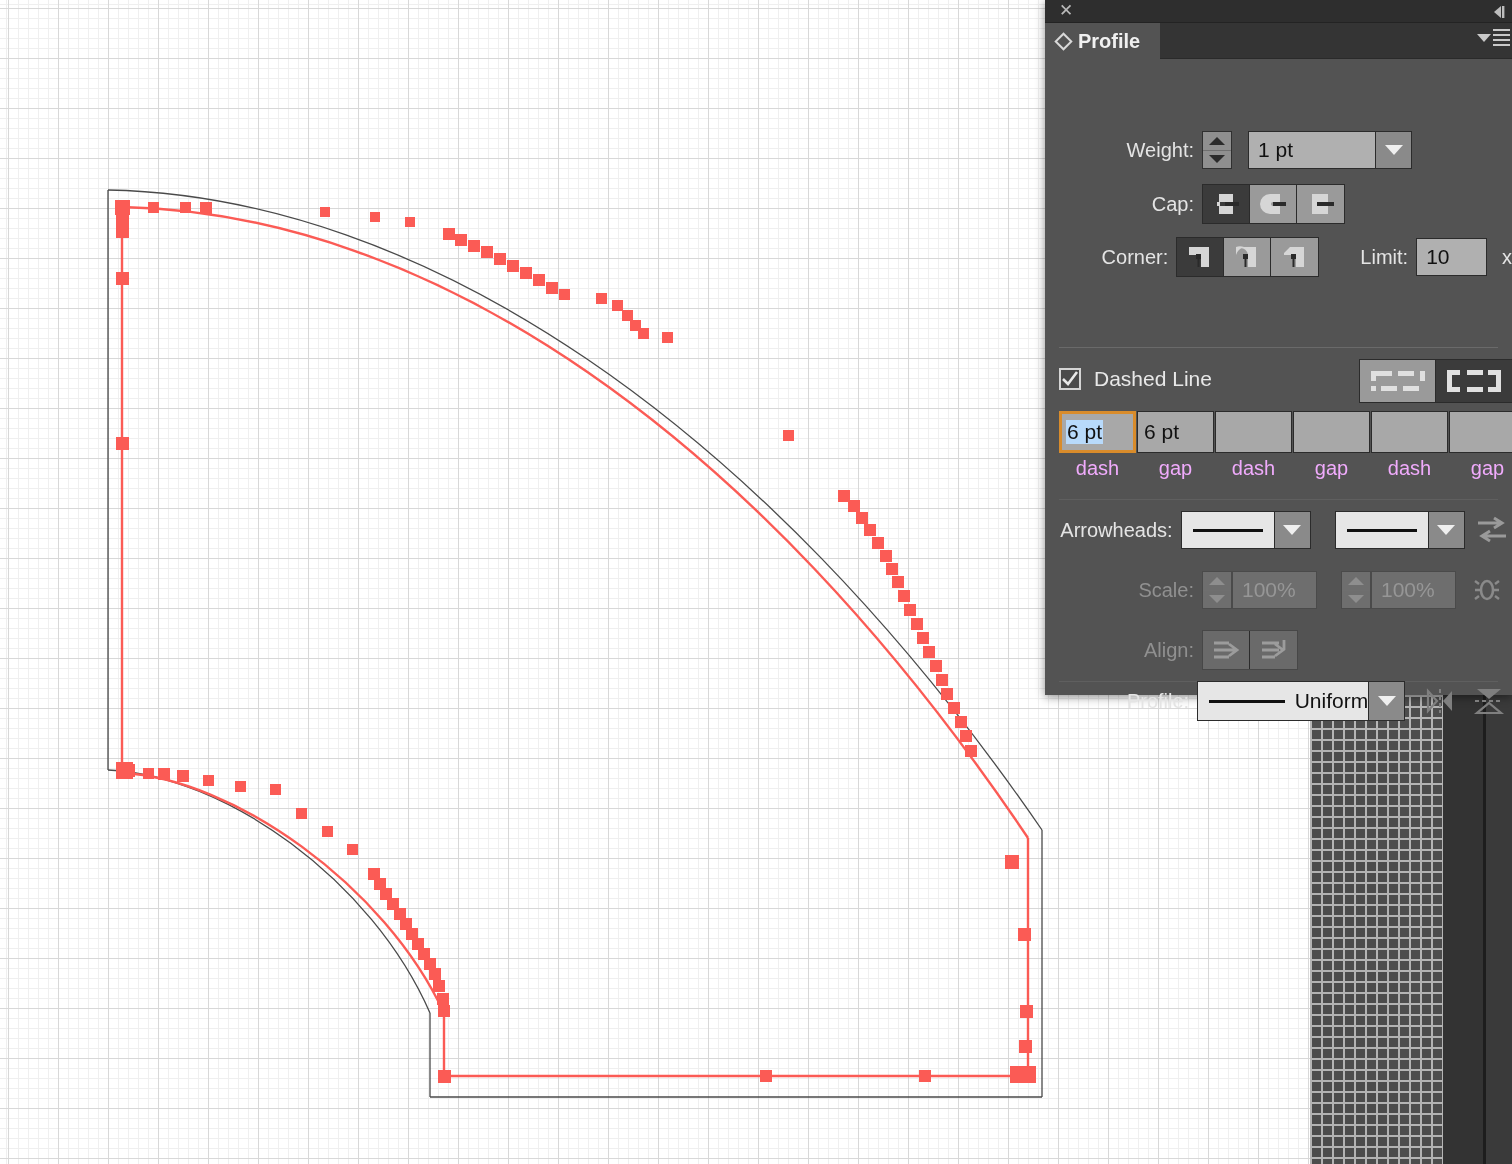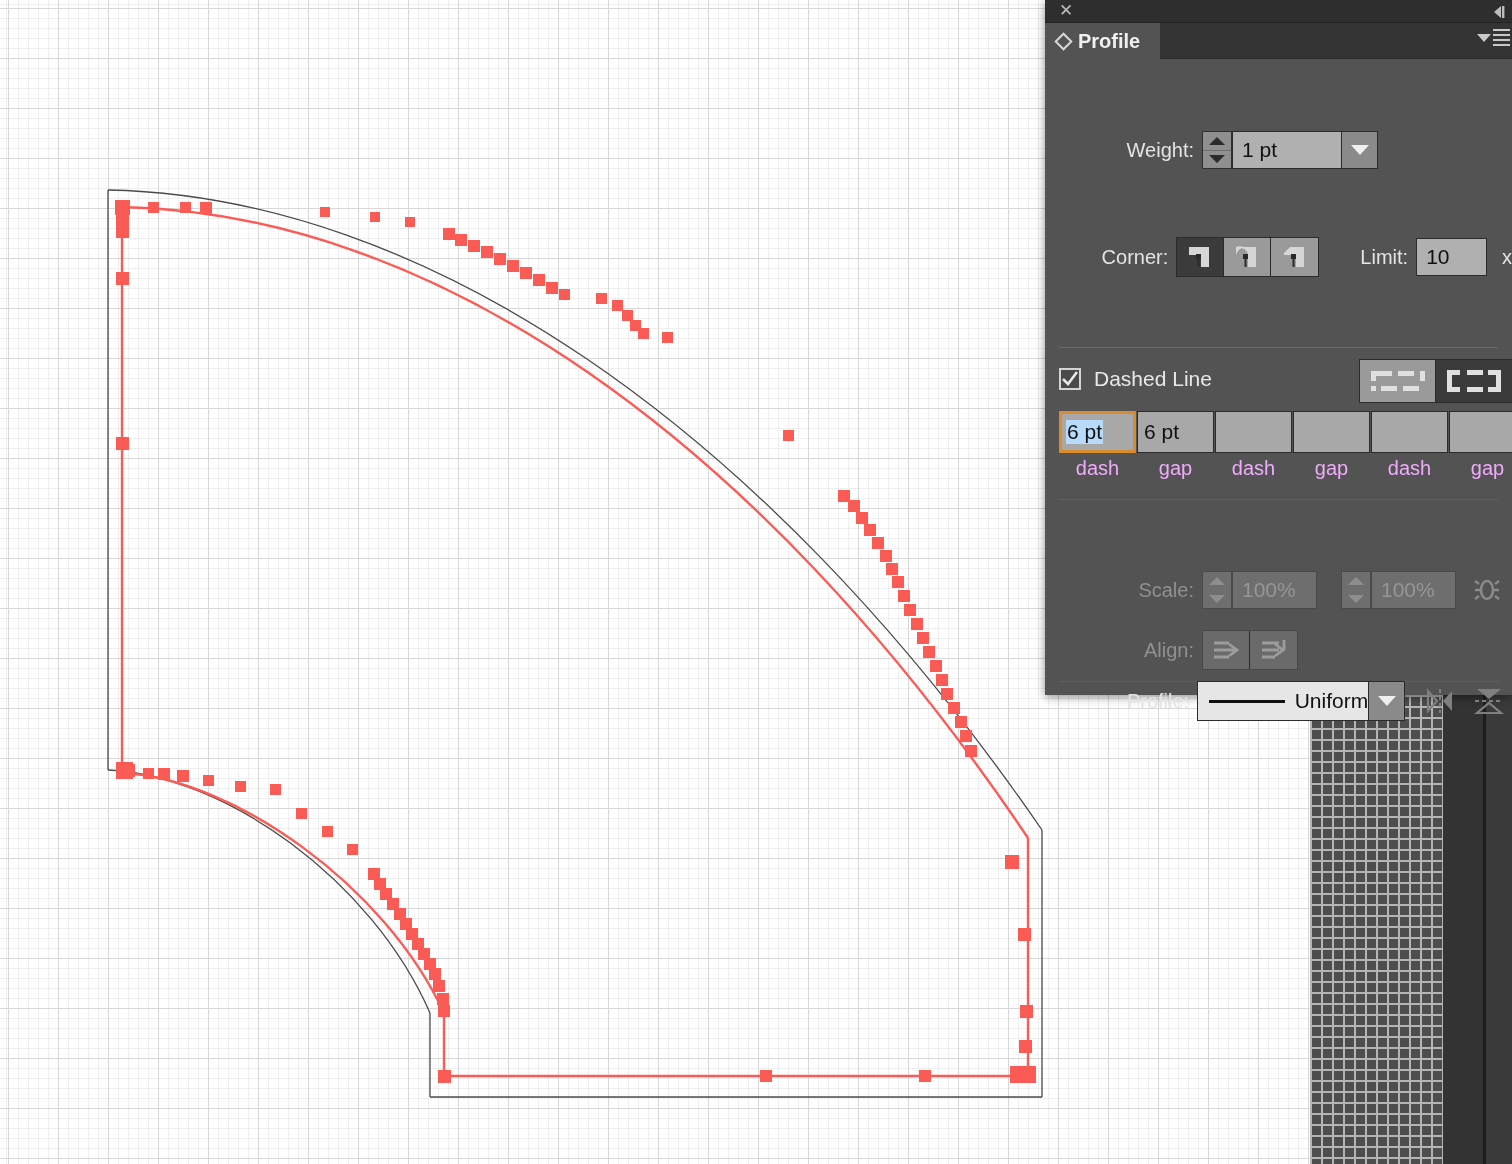--- a/index.html
+++ b/index.html
@@ -364,27 +364,52 @@
         <div class="lbl" style="width:149px;">Weight:</div>
         <div style="margin-left:8px; display:flex;">
           <div class="stepper">
             <i>
                 <span class="up"></span>
               </i>
               <i>
                 <span class="dn"></span>
               </i>
           </div>
-          <div class="txtfield" style="width:110px;">1 pt</div>
+          <div class="txtfield" style="width:128px;margin-left:16px;">1 pt</div>
           <div class="dropbtn">
             <span class="cv"></span>
           </div>
         </div>
       </div>
 
+      <div class="row" style="left:0; top:125px; width:467px;">
+        <div class="lbl" style="width:149px;">Cap:</div>
+        <div class="btngroup" style="margin-left:8px;">
+          <div class="ibtn on">
+            <svg width="34" height="24" viewBox="0 0 34 24">
+              <rect x="10" y="2" width="14" height="8" fill="#d6d6d6"></rect>
+              <rect x="10" y="14" width="14" height="8" fill="#d6d6d6"></rect>
+              <rect x="8" y="10" width="3" height="4" fill="#d6d6d6"></rect>
+              <rect x="16" y="10" width="14" height="4" fill="#2a2a2a"></rect>
+            </svg>
+          </div>
+          <div class="ibtn">
+            <svg width="34" height="24" viewBox="0 0 34 24">
+              <path d="M24,2 H14 A10,10 0 0,0 14,22 H24 V14 H17 A2,2 0 0,1 17,10 H24 Z" fill="#d6d6d6"></path>
+              <rect x="17" y="10" width="13" height="4" fill="#2a2a2a"></rect>
+            </svg>
+          </div>
+          <div class="ibtn">
+            <svg width="34" height="24" viewBox="0 0 34 24">
+              <path d="M24,2 H8 V22 H24 V14 H13 V10 H24 Z" fill="#d6d6d6"></path>
+              <rect x="13" y="10" width="17" height="4" fill="#2a2a2a"></rect>
+            </svg>
+          </div>
+        </div>
+      </div>
 
       <div class="row" style="left:0; top:178px; width:467px;">
         <div class="lbl" style="width:149px;">Corner:</div>
         <div class="btngroup" style="margin-left:8px;">
           <div class="ibtn on">
             <svg width="34" height="24" viewBox="0 0 34 24">
               <path d="M6,2 H26 V22 H18 V10 H6 Z" fill="#d6d6d6"></path>
               <rect x="13" y="9" width="5" height="5" fill="#2a2a2a"></rect>
               <rect x="14.5" y="12" width="2" height="10" fill="#2a2a2a"></rect>
             </svg>
@@ -476,20 +501,45 @@
         <div class="dashlabel">dash</div>
         <div class="dashlabel" style="margin-left:1px;">gap</div>
         <div class="dashlabel" style="margin-left:1px;">dash</div>
         <div class="dashlabel" style="margin-left:1px;">gap</div>
         <div class="dashlabel" style="margin-left:1px;">dash</div>
         <div class="dashlabel" style="margin-left:1px;">gap</div>
       </div>
 
       <div class="sep-line" style="top:440px; background:#5f5f5f;"></div>
 
+      <div class="row" style="left:0; top:452px; width:467px;">
+        <div class="lbl" style="width:149px;">Arrowheads:</div>
+        <div style="margin-left:8px; display:flex;">
+          <div class="arrowbox">
+              <i></i>
+            </div>
+          <div class="dropbtn">
+            <span class="cv"></span>
+          </div>
+        </div>
+        <div style="margin-left:24px; display:flex;">
+          <div class="arrowbox">
+              <i></i>
+            </div>
+          <div class="dropbtn">
+            <span class="cv"></span>
+          </div>
+        </div>
+        <div class="rightglyph" style="width:46px; margin-left:8px;">
+          <svg width="36" height="30" viewBox="0 0 36 30">
+            <path d="M4,8 H26 M20,3 L28,8 L20,13" fill="none" stroke="#9a9a9a" stroke-width="3"></path>
+            <path d="M32,21 H10 M16,16 L8,21 L16,26" fill="none" stroke="#9a9a9a" stroke-width="3"></path>
+          </svg>
+        </div>
+      </div>
 
       <div class="row" style="left:0; top:512px; width:467px;">
         <div class="lbl dim" style="width:149px;">Scale:</div>
         <div style="margin-left:8px; display:flex;">
           <div class="stepper dim">
             <i>
                 <span class="up"></span>
               </i>
               <i>
                 <span class="dn"></span>

